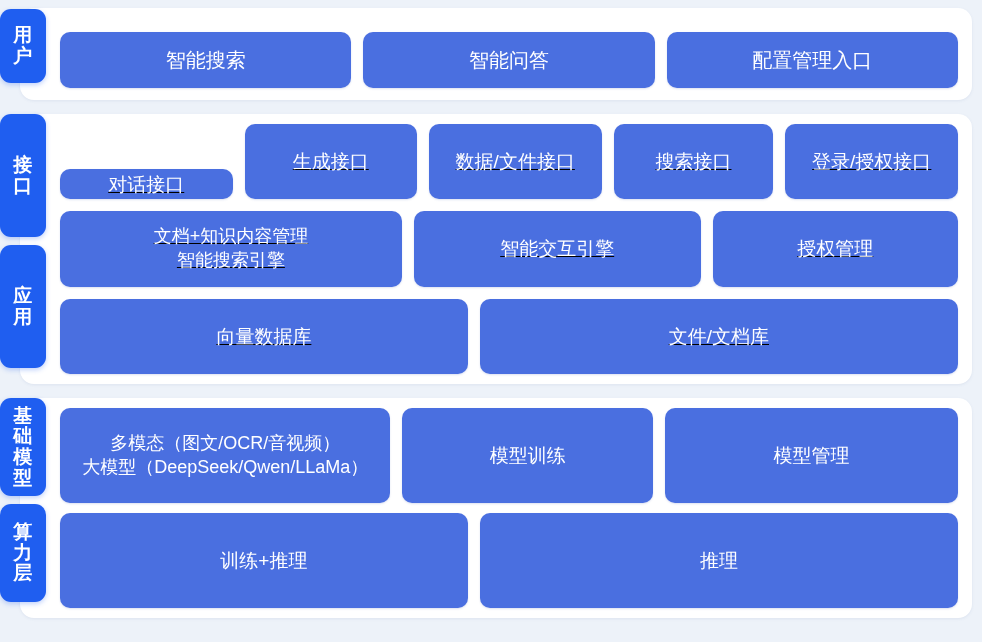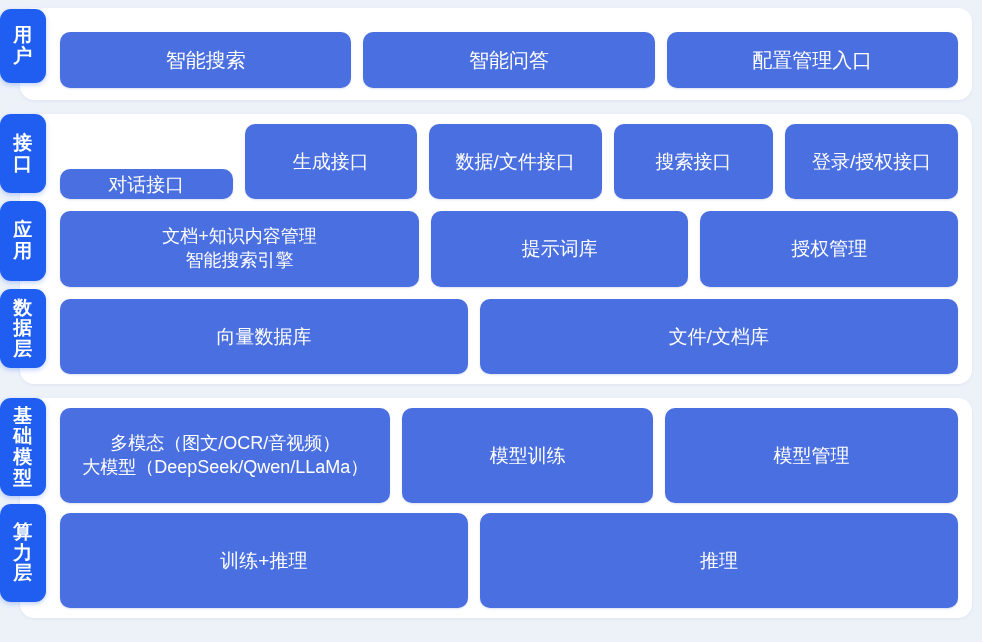--- a/index.html
+++ b/index.html
@@ -27,21 +27,21 @@
   .panel {
     position: relative;
     display: flex;
     align-items: stretch;
     background: #ffffff;
     border-radius: 14px;
     margin-left: 20px;
     box-shadow: 0 1px 3px rgba(80,110,160,0.10);
   }
   .panel.p1 { flex: 0 0 92px; }
-  .panel.p2 { flex: 0 0 270px; }
+  .panel.p2 { flex: 0 0 270px; text-decoration: underline; }
   .panel.p3 { flex: 0 0 auto; height: 220px; }
 
   
   .rail {
     position: absolute;
     left: -20px;
     top: 0;
     bottom: 16px;
     width: 68px;
     display: flex;
@@ -131,36 +131,33 @@
       </div>
     </div>
     <div class="panel p2">
       <div class="rail multi">
         <div class="tab">
           <span>接口</span>
         </div>
         <div class="tab">
           <span>应用</span>
         </div>
-        <div class="tab">
-          <span>数据层</span>
-        </div>
       </div>
       <div class="content">
         <div class="row">
           <div class="box" style="flex: 1 1 0px; margin-top: 45px;">对话接口</div>
           <div class="box" style="flex: 1 1 0px;">生成接口</div>
           <div class="box" style="flex: 1 1 0px;">数据/文件接口</div>
           <div class="box" style="flex: 0.92 1 0px;">搜索接口</div>
           <div class="box" style="flex: 1 1 0px;">登录/授权接口</div>
         </div>
         <div class="row">
           <div class="box tall" style="flex: 1.42 1 0px;">文档+知识内容管理
 智能搜索引擎</div>
-          <div class="box" style="flex: 1 1 0px;">提示词库</div>
+          <div class="box" style="flex: 1.18 1 0px;">智能交互引擎</div>
           <div class="box" style="flex: 1 1 0px;">授权管理</div>
         </div>
         <div class="row">
           <div class="box" style="flex: 1 1 0px;">向量数据库</div>
           <div class="box" style="flex: 1.18 1 0px;">文件/文档库</div>
         </div>
       </div>
     </div>
     <div class="panel p3">
       <div class="rail multi">

